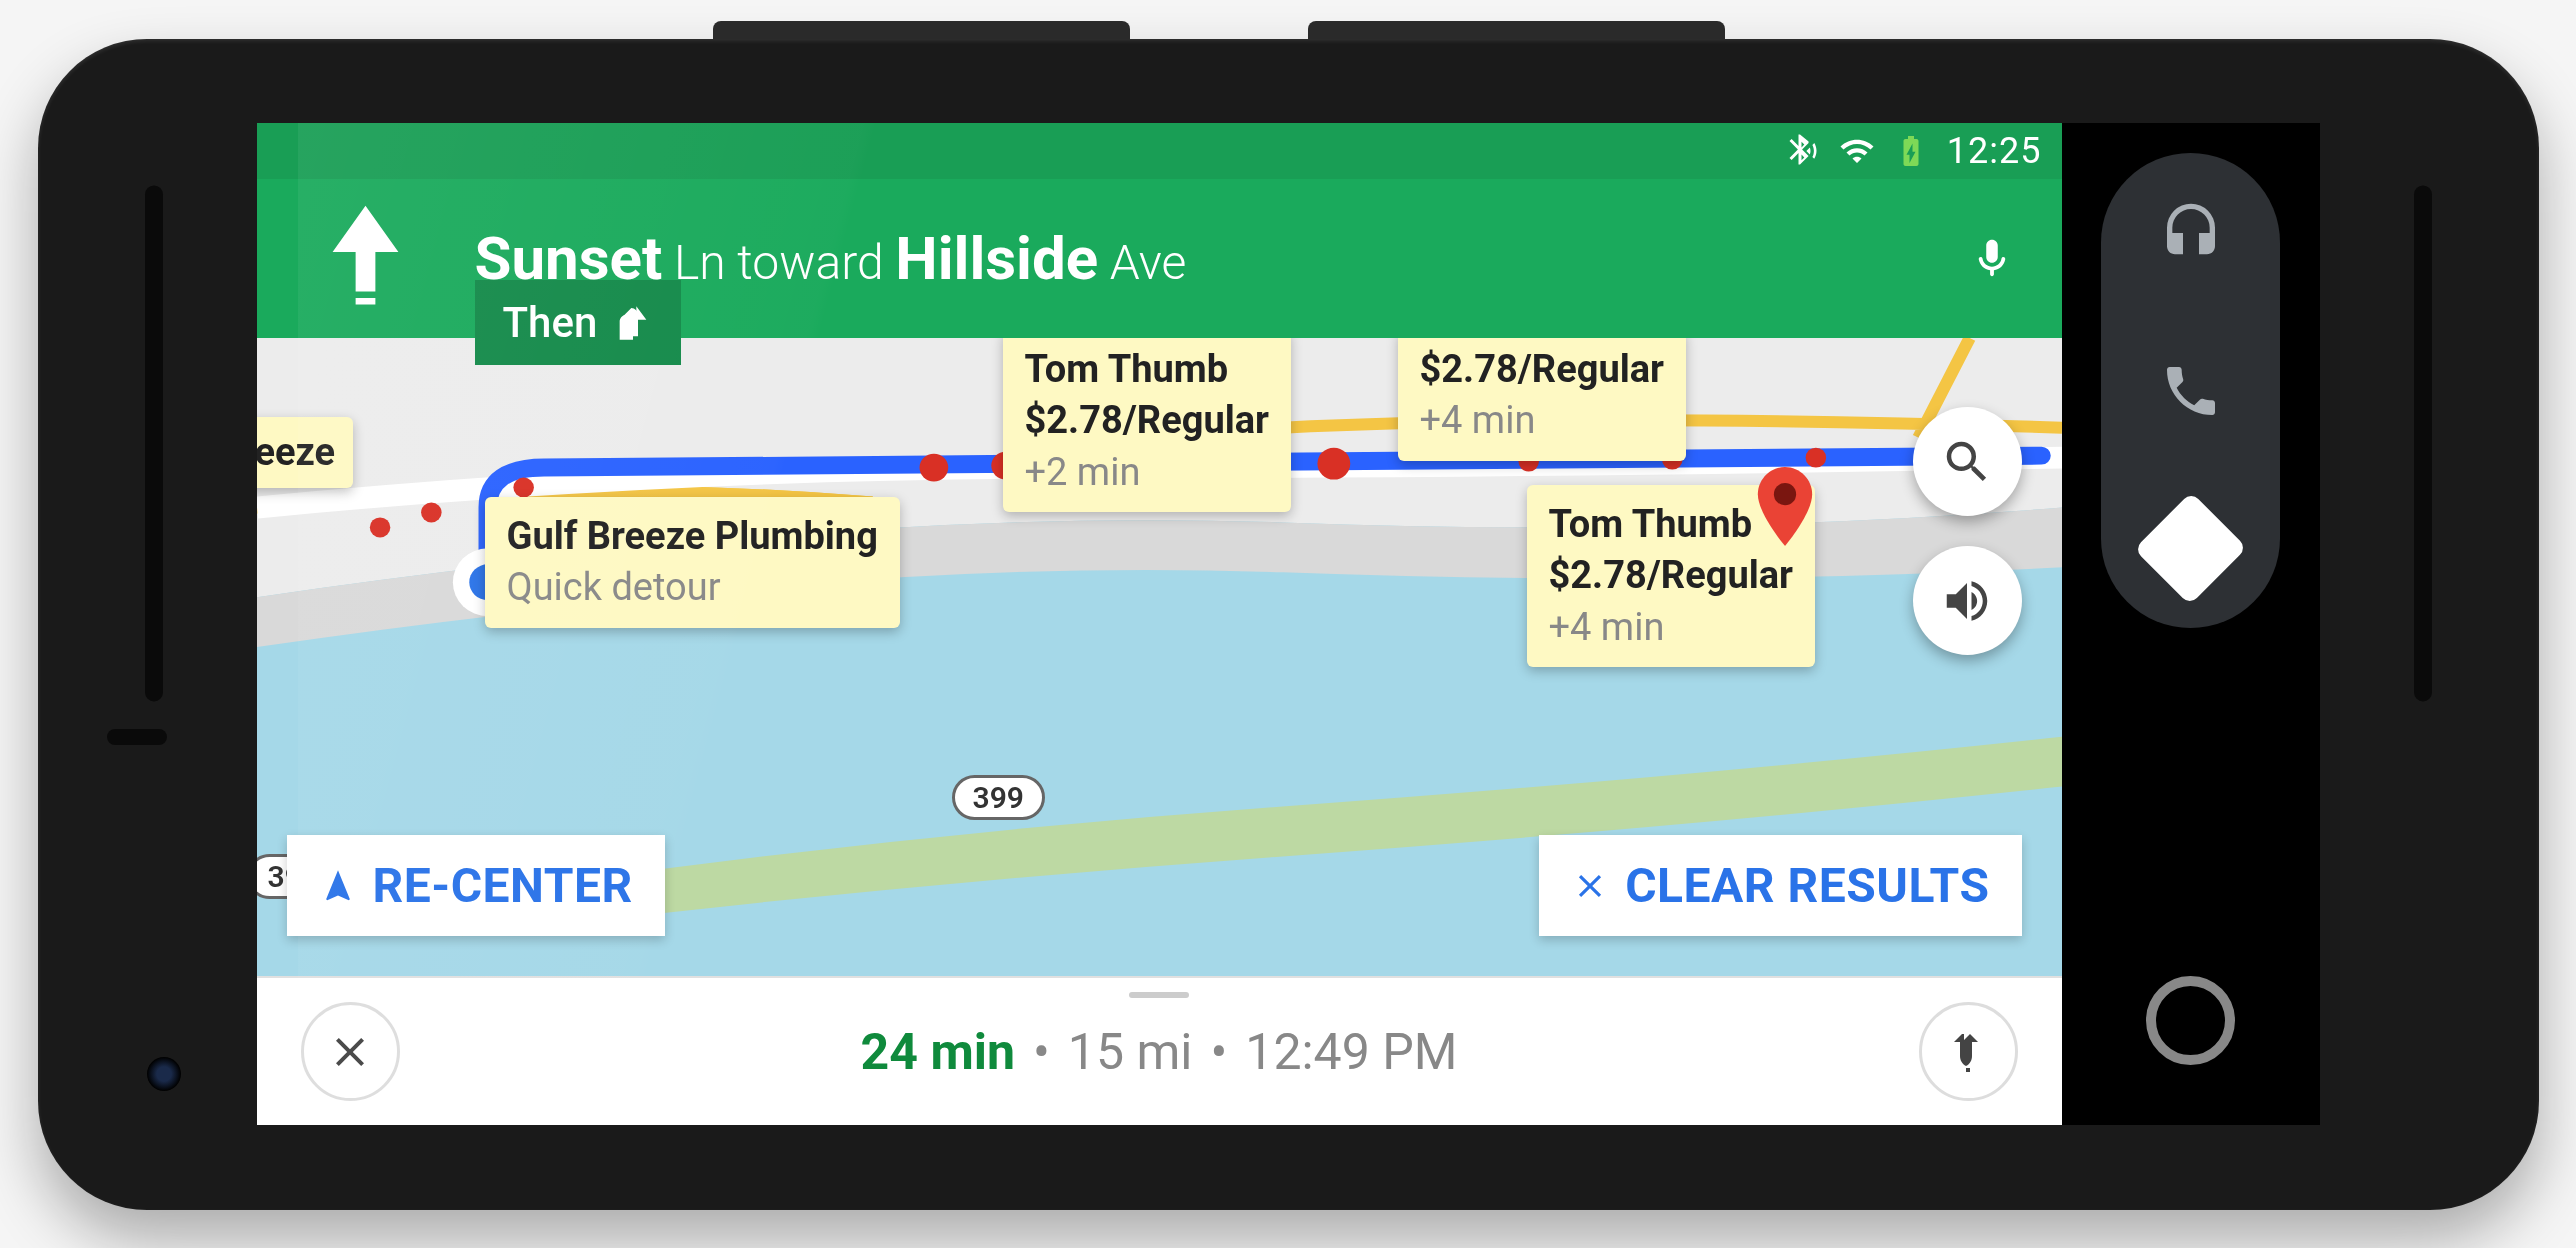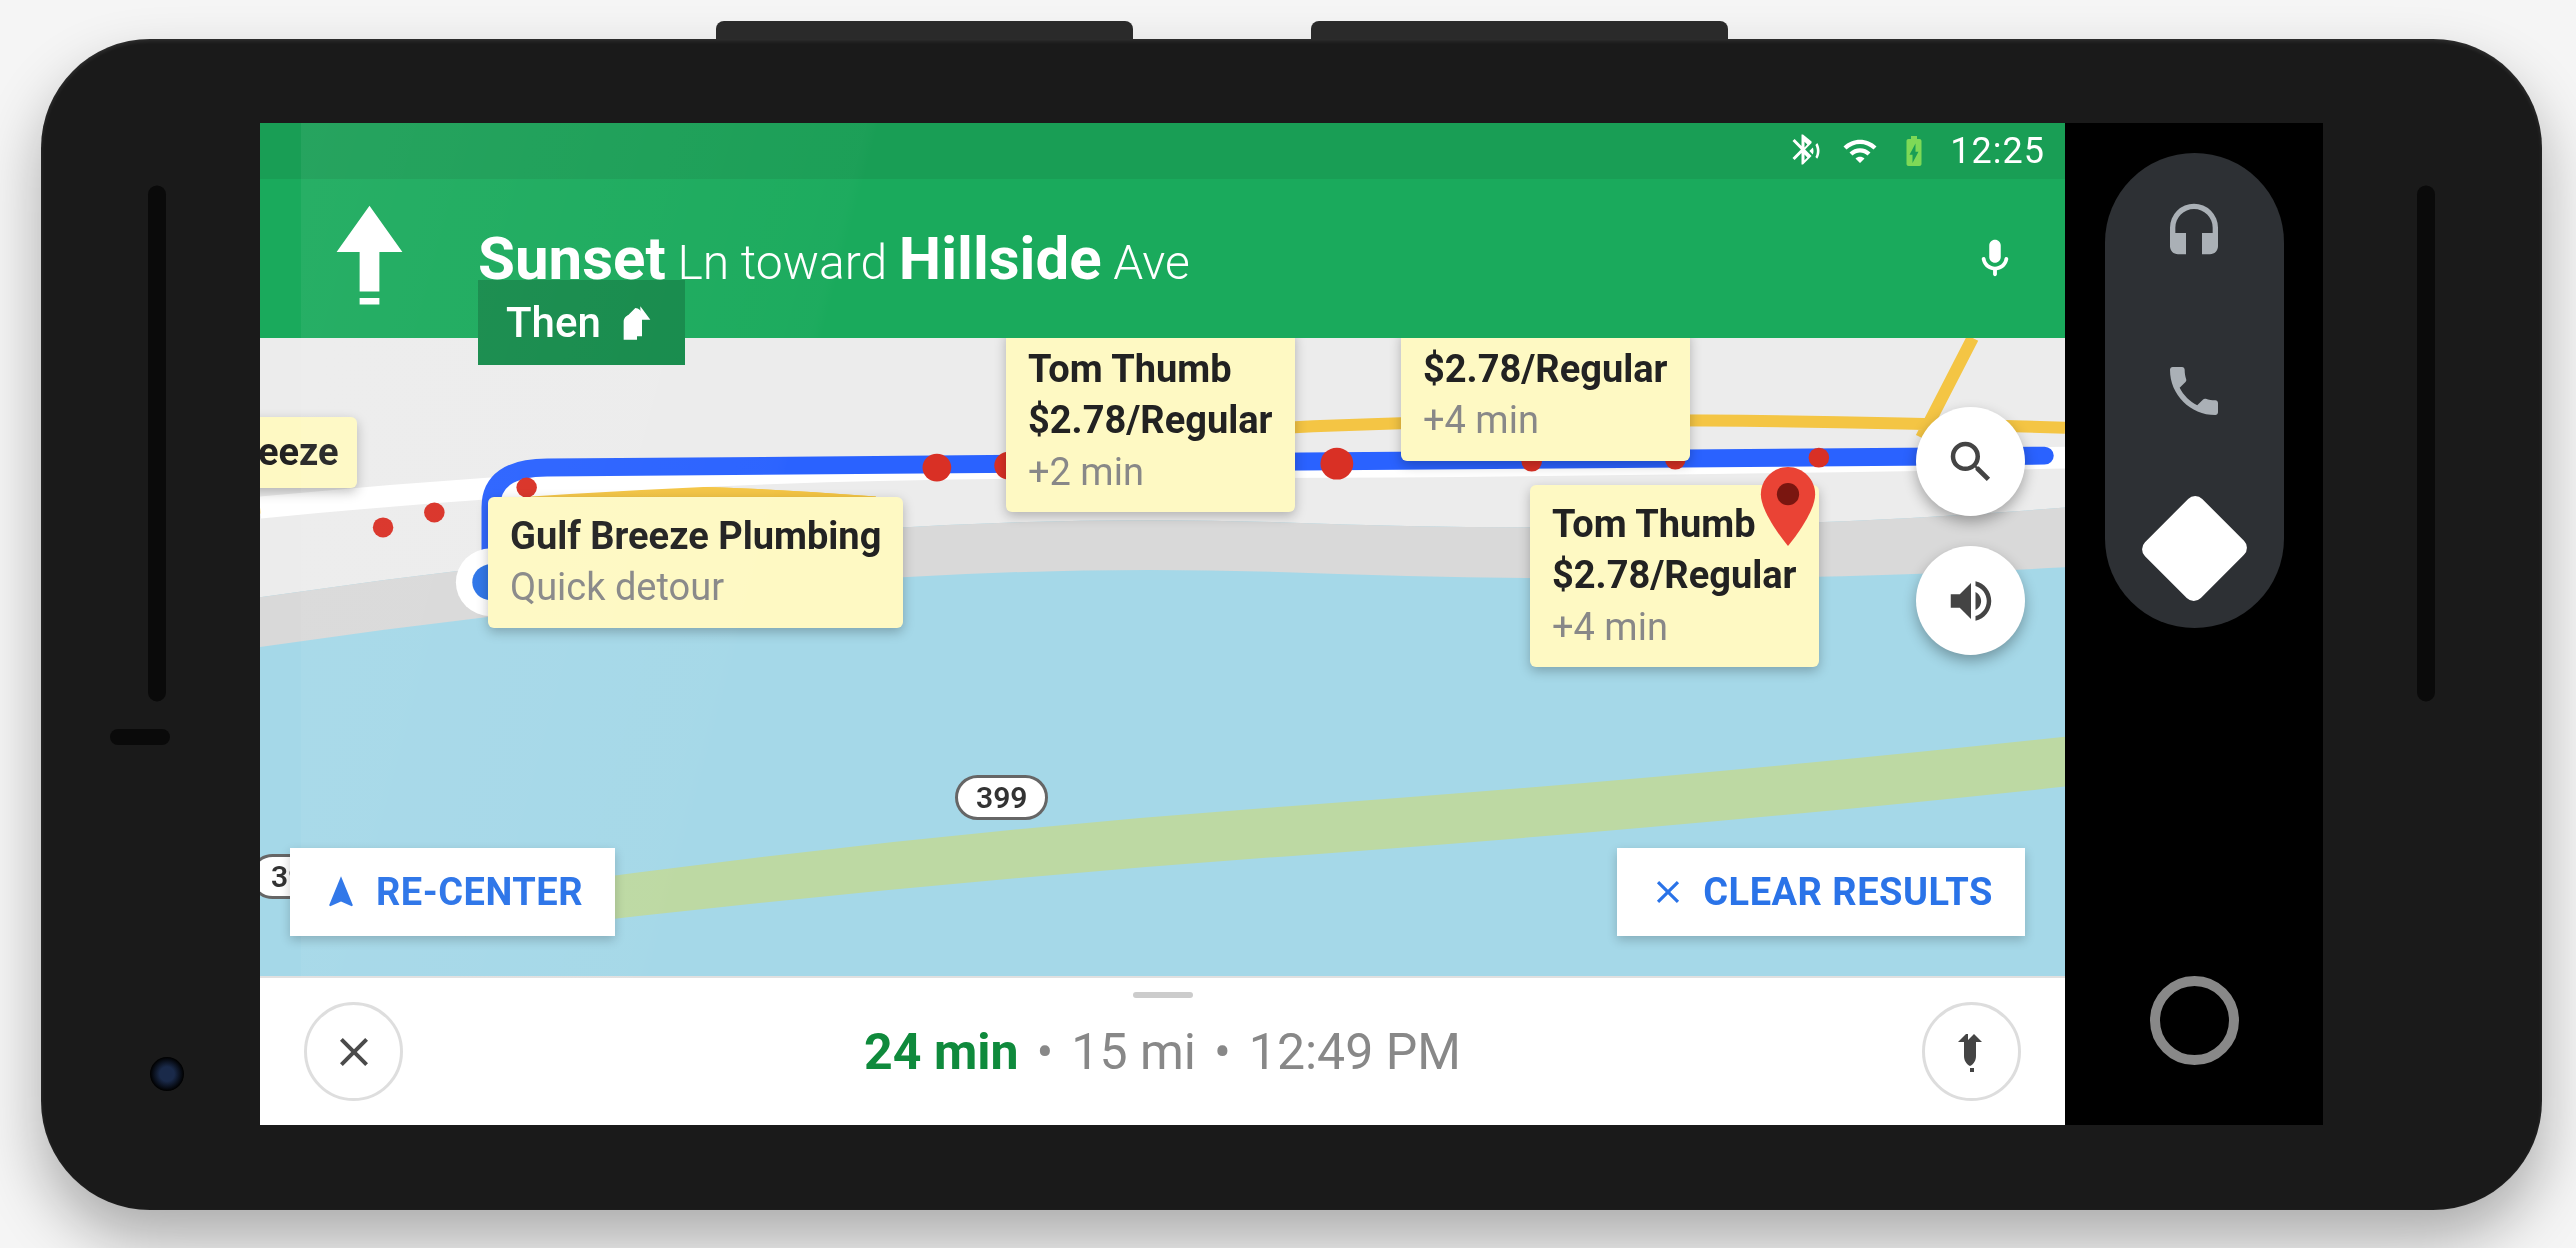--- a/index.html
+++ b/index.html
@@ -5,21 +5,21 @@
 * { margin: 0; padding: 0; box-sizing: border-box; font-family: Roboto, Arial, sans-serif; }
 body { background: #fff; display: flex; align-items: center; justify-content: center; min-height: 100vh; }
 
 .device-frame {
   width: 2576px;
   height: 1248px;
   background: #f5f5f5;
   position: relative;
   display: flex;
   align-items: center;
-  padding-left: 41px;
+  justify-content: center;
 }
 
 .phone {
   width: 2501px;
   height: 1171px;
   background: #1a1a1a;
   border-radius: 109px;
   position: relative;
   box-shadow: 0 30px 60px rgba(0,0,0,0.3), inset 0 2px 4px rgba(255,255,255,0.1);
   display: flex;
@@ -187,21 +187,21 @@
 .fab svg { width: 54px; height: 54px; fill: #444; }
 
 .action-chip {
   position: absolute;
   background: #fff;
   box-shadow: 0 4px 10px rgba(0,0,0,0.2);
   padding: 22px 32px;
   display: flex;
   align-items: center;
   gap: 16px;
-  font-size: 38px;
+  font-size: 48px;
   font-weight: 700;
   color: #2a73e8;
   letter-spacing: 0.5px;
   z-index: 4;
   cursor: pointer;
 }
 .action-chip svg { width: 38px; height: 38px; fill: #2a73e8; }
 
 .bottom-bar {
   height: 149px;

